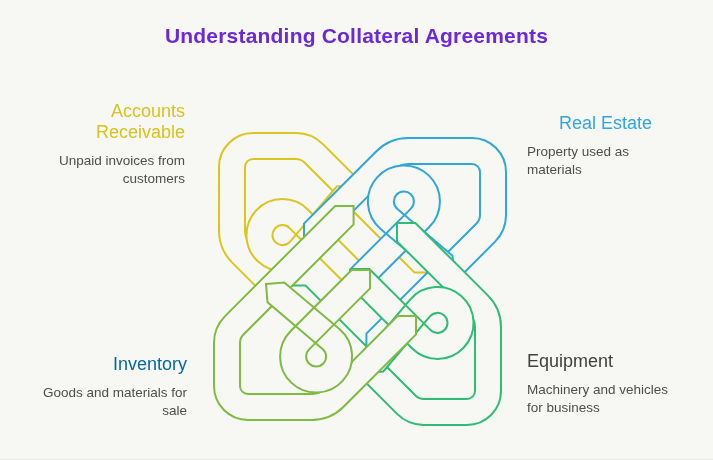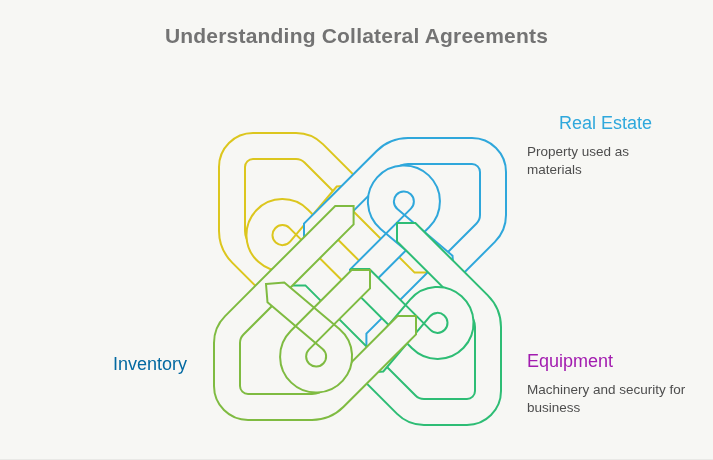--- a/index.html
+++ b/index.html
@@ -4,36 +4,36 @@
 <style>
   html,body{margin:0;padding:0;}
   body{
     width:713px;height:460px;position:relative;overflow:hidden;
     background:#F7F7F4;
     font-family:"Liberation Sans","DejaVu Sans",sans-serif;
   }
   .title{
     position:absolute;top:24px;left:0;width:713px;
     text-align:center;font-size:21px;font-weight:bold;
-    color:#737373;letter-spacing:.2px;
+    color:#6d28d9;letter-spacing:.2px;
   }
   .knot{position:absolute;left:0;top:0;}
   .item{position:absolute;}
   .item .heading{font-size:18px;line-height:21px;font-weight:400;}
   .item .desc{font-size:13.5px;line-height:18px;color:#4E4E4E;margin-top:9px;}
   .align-right{text-align:right;}
   .align-left{text-align:left;}
   .item-ar{left:37px;top:101px;width:148px;}
   .item-re{left:527px;top:113px;width:125px;}
   .item-inv{left:39px;top:354px;width:148px;}
   .item-eq{left:527px;top:351px;width:160px;}
   .c-yellow{color:#D9C31E;}
   .c-blue{color:#2FA8DC;text-align:right;}
   .c-lime{color:#0369a1;}
-  .c-emerald{color:#a21caf;}
+  .c-emerald{color:#404040;}
   .bottom-edge{position:absolute;left:0;bottom:0;width:713px;height:1px;background:#E9E9E6;}
 </style>
 </head>
 <body>
 
 <div class="title">Understanding Collateral Agreements</div>
 
 <svg class="knot" width="713" height="460" viewBox="0 0 713 460" aria-hidden="true">
   <defs>
 
@@ -66,29 +66,32 @@
       <use href="#kh" stroke="#2EBD75"></use>
     </g>
     <g transform="rotate(270 360 279)">
       <use href="#kb" stroke="#7FBB41"></use>
       <use href="#kh" stroke="#7FBB41"></use>
     </g>
   </g>
 </svg>
 
 <div class="item item-ar align-right">
+  <div class="heading c-yellow">Accounts Receivable</div>
+  <div class="desc">Unpaid invoices from customers</div>
 </div>
 
 <div class="item item-re align-left">
   <div class="heading c-blue">Real Estate</div>
   <div class="desc">Property used as materials</div>
 </div>
 
 <div class="item item-inv align-right">
   <div class="heading c-lime">Inventory</div>
+  <div class="desc">Goods and materials for sale</div>
 </div>
 
 <div class="item item-eq align-left">
   <div class="heading c-emerald">Equipment</div>
-  <div class="desc">Machinery and security for business</div>
+  <div class="desc">Machinery and vehicles for business</div>
 </div>
 
 <div class="bottom-edge"></div>
 
 </body></html>

